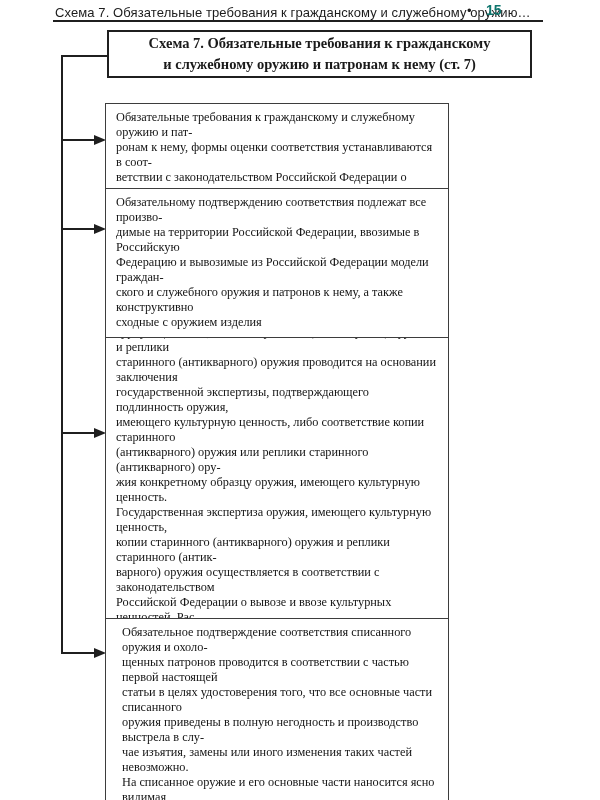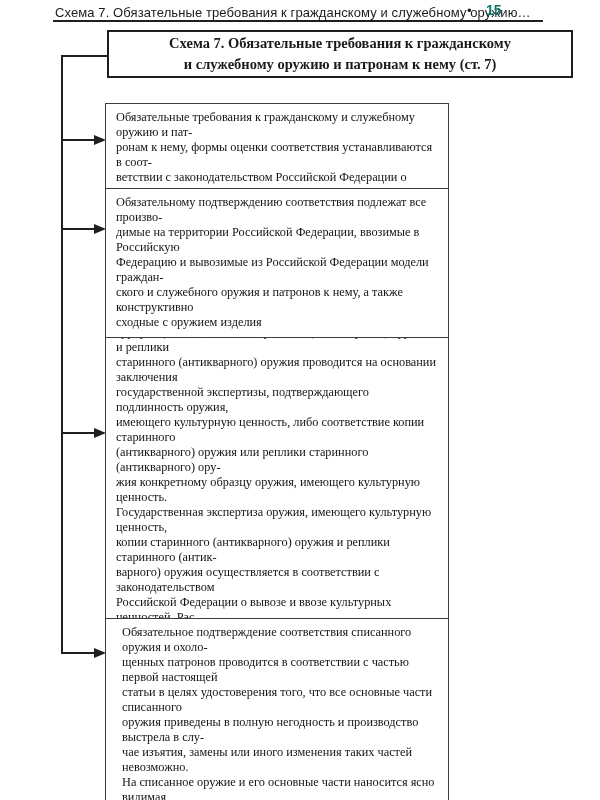--- a/index.html
+++ b/index.html
@@ -34,21 +34,21 @@
     font-weight: bold; font-size: 14px; color: #0f766e;
   }
   .header-rule {
     position: absolute; top: 20px; left: 53px;
     width: 490px; height: 2px; background: #1f1f1f;
   }
 
   
   .title-box {
     position: absolute; left: 107px; top: 30px;
-    width: 466px; height: 48px; box-sizing: border-box;
+    width: 425px; height: 48px; box-sizing: border-box;
     border: 2px solid #1f1f1f; background: #fff;
     display: flex; align-items: center; justify-content: center;
     text-align: center;
     font-weight: bold; font-size: 14.5px; line-height: 21px;
     white-space: pre-line;
   }
 
   
   .line { position: absolute; background: #1f1f1f; }
   .vline  { left: 61px; top: 55px; width: 2px; height: 599px; }

